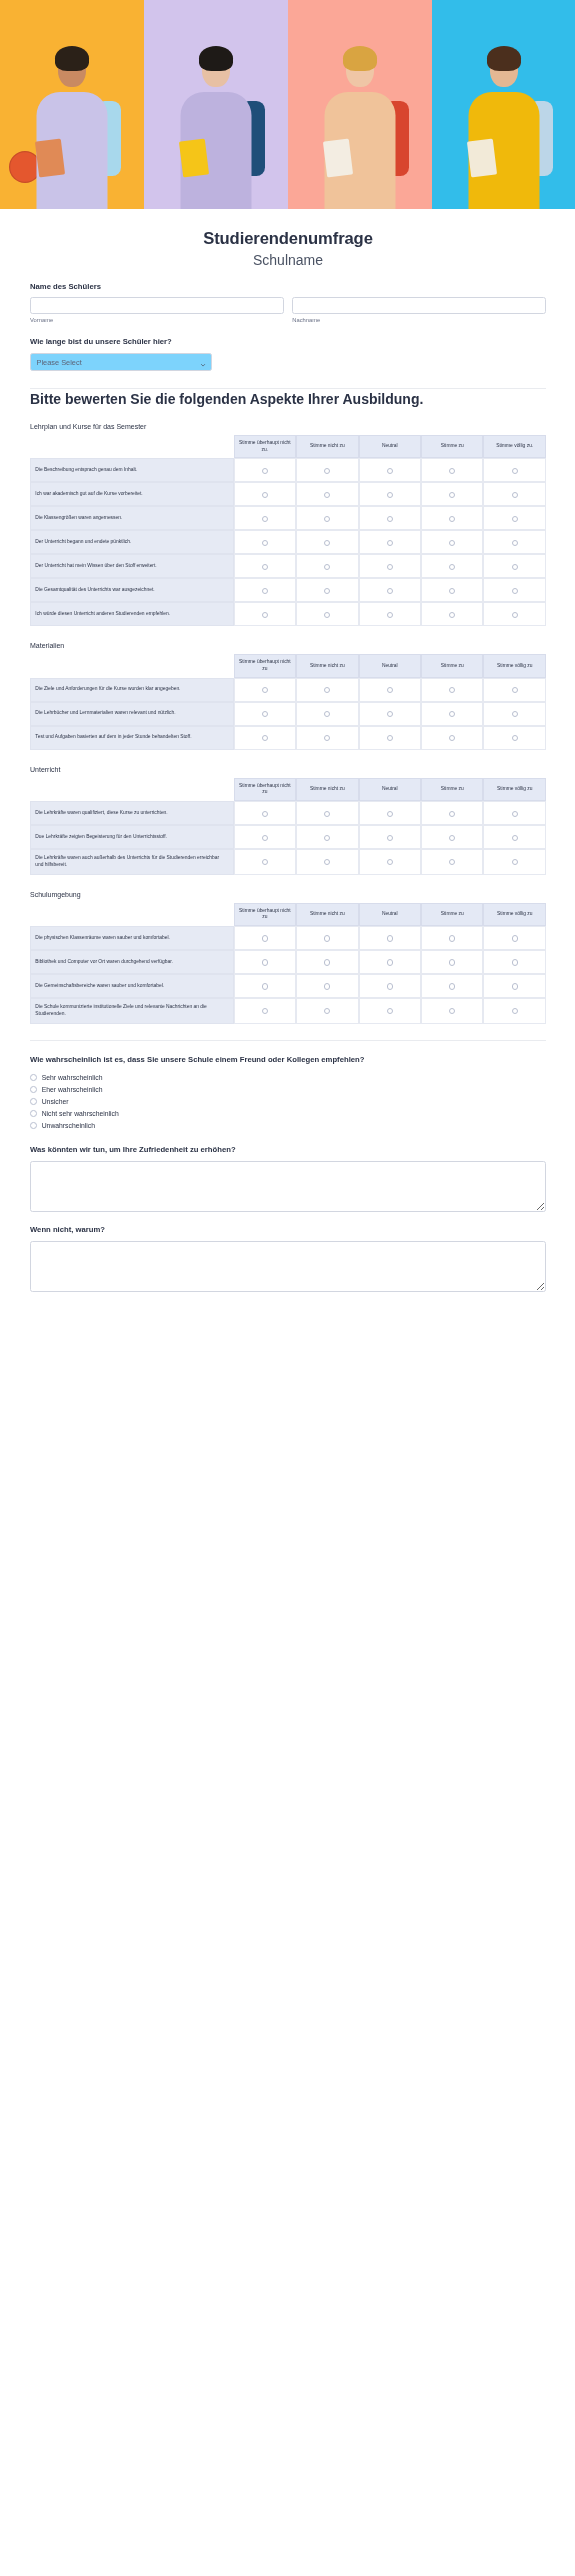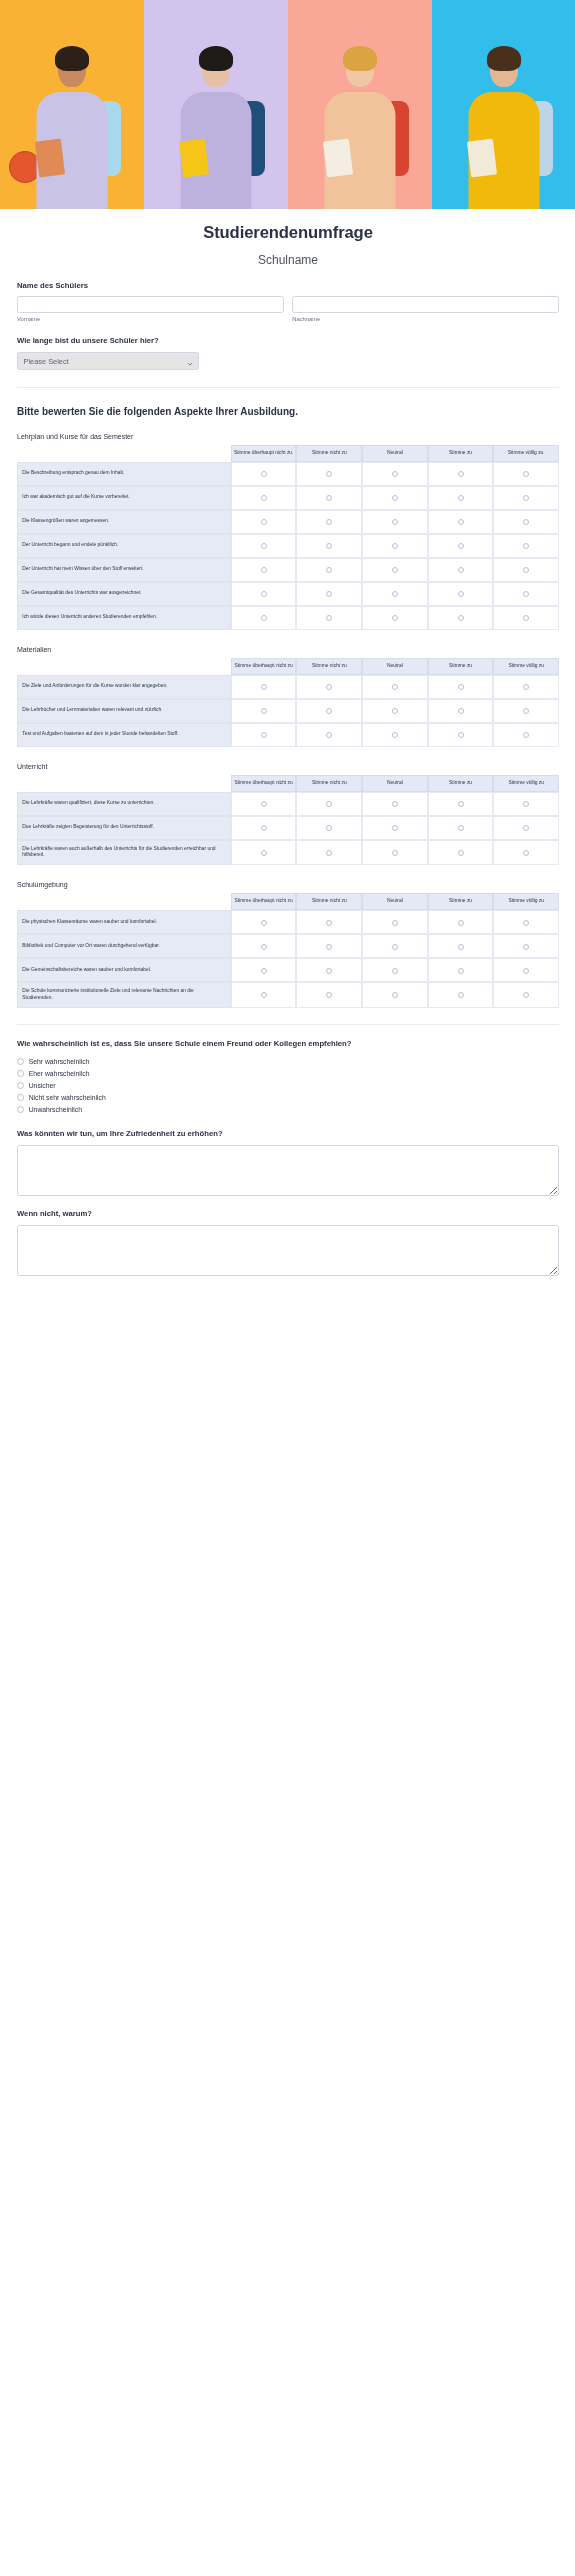--- a/index.html
+++ b/index.html
@@ -75,31 +75,31 @@
   .f3 .bag  { background: #D8452E; }
   .f3 .book { background: #F3EDE2; }
 
   .f4 .head { background: #E3B793; }
   .f4 .hair { background: #4b2f1d; }
   .f4 .body { background: #F0B90B; }
   .f4 .bag  { background: #BCD6E8; }
   .f4 .book { background: #F2EAD8; }
 
   
-  .title-wrap { text-align: center; padding-top: 14px; }
+  .title-wrap { text-align: center; padding-top: 20px; }
   .form-title {
     font-size: 16.6px; font-weight: bold; letter-spacing: -0.1px;
     color: #2b3245; margin: 0;
   }
   .form-subtitle {
-    font-size: 12px; color: #4a5263; margin: 10px 0 0 0; font-weight: normal; text-align: center;
-  }
-
-  
-  .form { padding: 0 17px; }
+    font-size: 14px; color: #4a5263; margin: 3px 0 0 0; font-weight: normal; text-align: center;
+  }
+
+  
+  .form { padding: 0 30px; }
   .field-block { padding: 13.5px 0 0 0; }
   .field-label {
     font-size: 7.7px; font-weight: bold; color: #2b3245;
     margin: 0 0 5.5px 0; line-height: 1.35;
   }
   .sublabel {
     font-size: 5.8px; color: #6a7186; margin-top: 3.1px; font-weight: normal;
   }
 
   .name-row { display: flex; gap: 8.6px; }
@@ -117,36 +117,36 @@
   .date-wrap .txt-input { padding-right: 18.4px; }
   .cal-icon {
     position: absolute; right: 5.5px; top: 50%; transform: translateY(-50%);
     width: 8px; height: 8px; pointer-events: none;
   }
 
   .select-wrap { position: relative; width: 182px; }
   .sel {
     width: 100%; height: 18.4px;
     border: 0.6px solid #d2d6e0; border-radius: 2.5px;
-    background: #e5e5e5; font-size: 7.4px; color: #5c6478;
+    background: #7dd3fc; font-size: 7.4px; color: #5c6478;
     padding: 3.1px 16px 3.1px 5.5px; line-height: 11.7px;
   }
   .chev {
     position: absolute; right: 6.1px; top: 50%; transform: translateY(-50%);
     width: 6.1px; height: 6.1px; pointer-events: none;
   }
 
   .divider {
     border: none; border-top: 0.6px solid #e9ebef;
     margin: 16.6px 0 0 0;
   }
 
   .section-heading {
-    font-size: 10px; font-weight: bold; color: #2b3245;
-    margin: 18px 0 0 0;
+    font-size: 14px; font-weight: bold; color: #2b3245;
+    margin: 2px 0 0 0;
   }
 
   .matrix-label {
     font-size: 7px; color: #2b3245; margin: 16px 0 4.9px 0;
   }
 
   
   table.matrix {
     width: 100%;
     border-collapse: separate;

